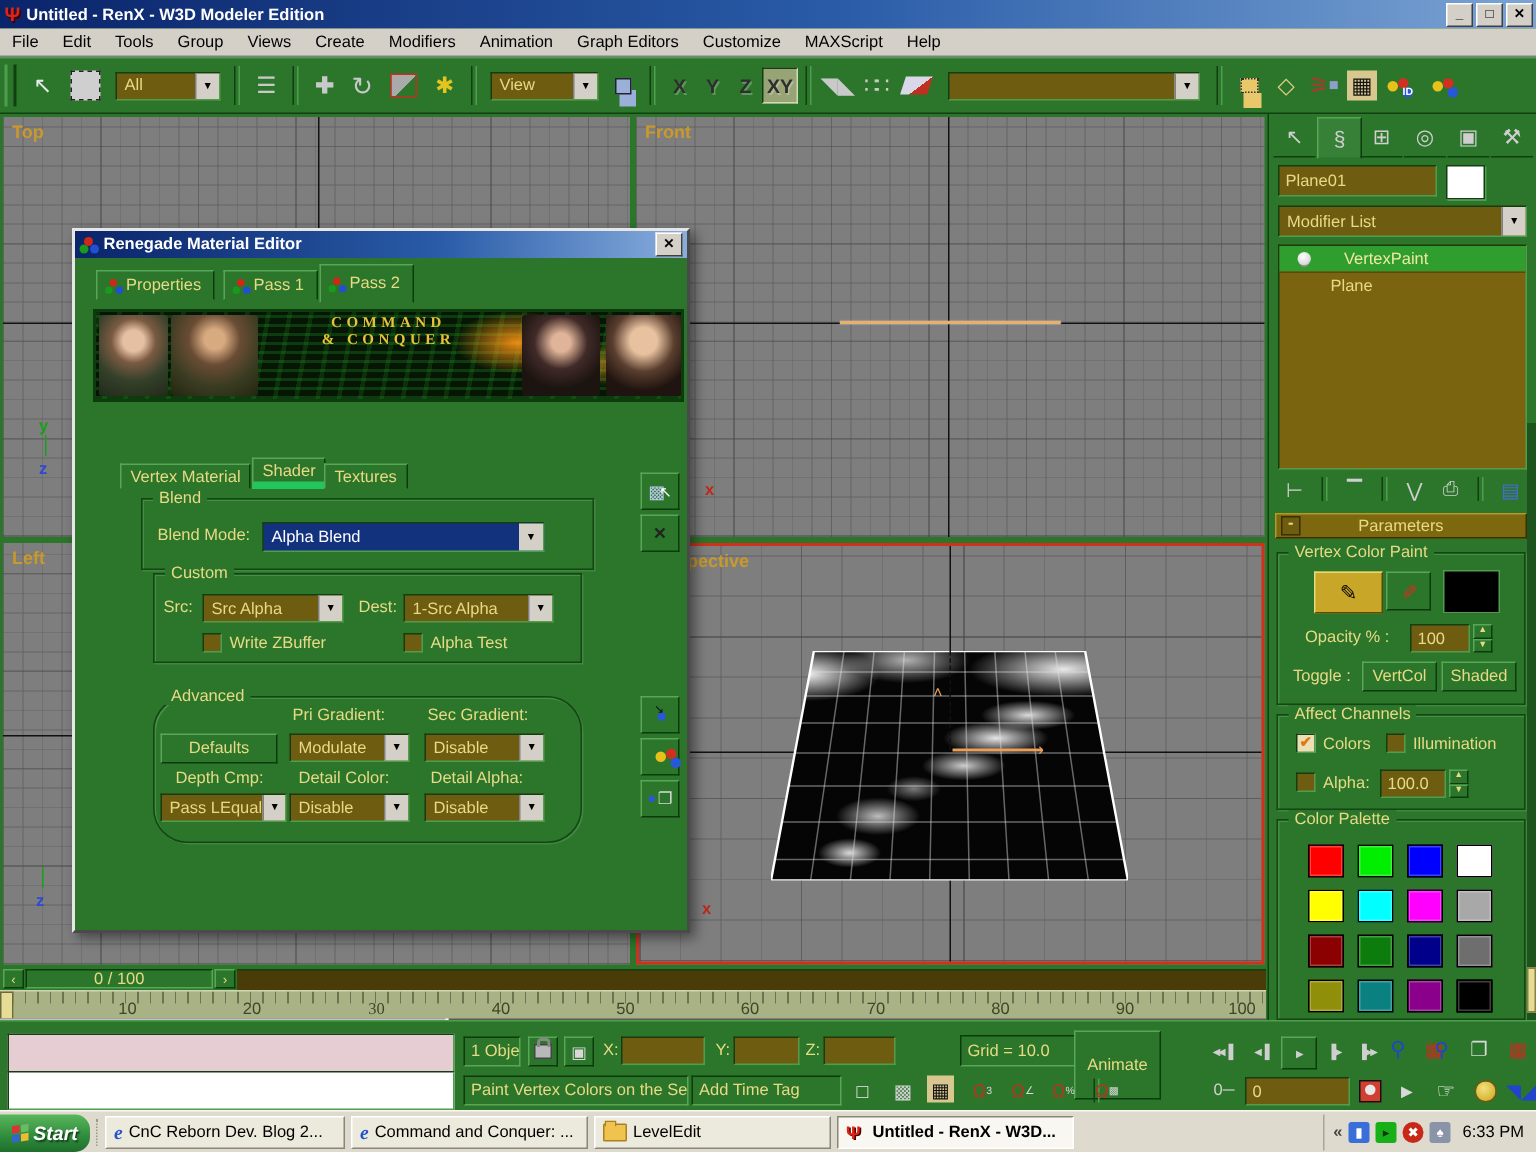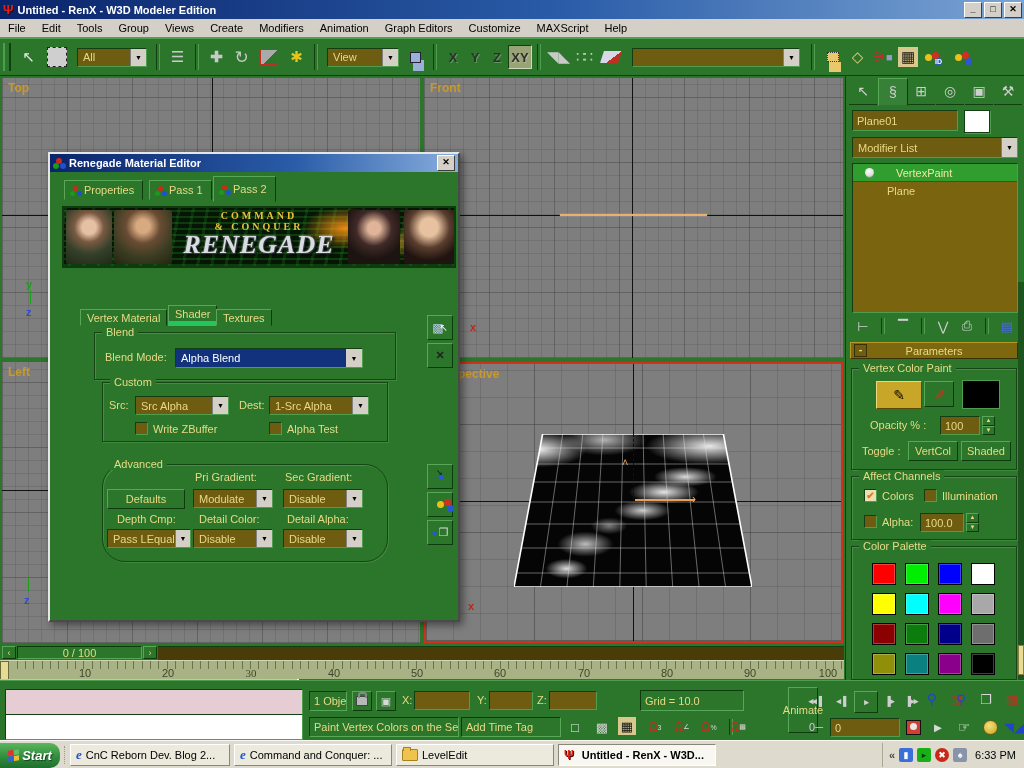--- a/index.html
+++ b/index.html
@@ -337,21 +337,20 @@
     </div>
 
     <div class="banner">
       <span class="face" style="left:2px;width:46px;background:radial-gradient(circle at 50% 32%,#e6c0a2 16%,#7a5a42 34%,#35402a 62%,#202a18);"></span>
       <span class="face" style="left:50px;width:58px;background:radial-gradient(circle at 50% 30%,#d8aa80 14%,#6a4c34 36%,#3a3c22 66%,#23260f);"></span>
       <span class="face" style="left:284px;width:52px;background:radial-gradient(circle at 50% 34%,#e0b498 14%,#402a28 40%,#1c1410 70%);"></span>
       <span class="face" style="left:340px;width:50px;background:radial-gradient(circle at 50% 32%,#e8c2a0 20%,#5a3e2e 46%,#201410 75%);"></span>
       <div class="bannertxt">
         <span>COMMAND</span><br>
         <span>&amp; CONQUER</span><br>
-        <span class="renegade">RENEGADE</span>
       </div>
     </div>
 
     <div class="stab" style="left:30px;top:155px;">
       <span>Vertex Material</span>
       </div>
     <div class="stab" style="left:118px;top:151px;height:21px;border-bottom:5px solid #22c55e;">
       <span>Shader</span>
       </div>
     <div class="stab" style="left:166px;top:155px;">
@@ -594,21 +593,21 @@
     <span class="field abs" style="left:414px;top:10px;width:56px;height:19px;"></span>
     <span class="ylab abs" style="left:477px;top:13px;">Y:</span>
     <span class="field abs" style="left:489px;top:10px;width:44px;height:19px;"></span>
     <span class="ylab abs" style="left:537px;top:13px;">Z:</span>
     <span class="field abs" style="left:549px;top:10px;width:48px;height:19px;"></span>
 
     <div class="sunk abs" style="left:640px;top:9px;width:104px;height:21px;">
       <span>Grid = 10.0</span>
       </div>
 
-    <div class="btn abs" style="left:788px;top:6px;width:30px;height:46px;">
+    <div class="btn abs" style="left:716px;top:6px;width:58px;height:46px;">
       <span>Animate</span>
       </div>
 
     <span class="pb abs" style="left:804px;top:10px;">◂◂▐</span>
     <span class="pb abs" style="left:830px;top:10px;">◂▐</span>
     <span class="pb abs" style="left:854px;top:10px;border:1px solid;border-color:#57a757 #0d3b0d #0d3b0d #57a757;">▸</span>
     <span class="pb abs" style="left:878px;top:10px;">▐▸</span>
     <span class="pb abs" style="left:900px;top:10px;">▐▸▸</span>
 
     <span class="sico" style="left:922px;top:8px;color:#2244cc;font-size:14px;">⚲</span>

